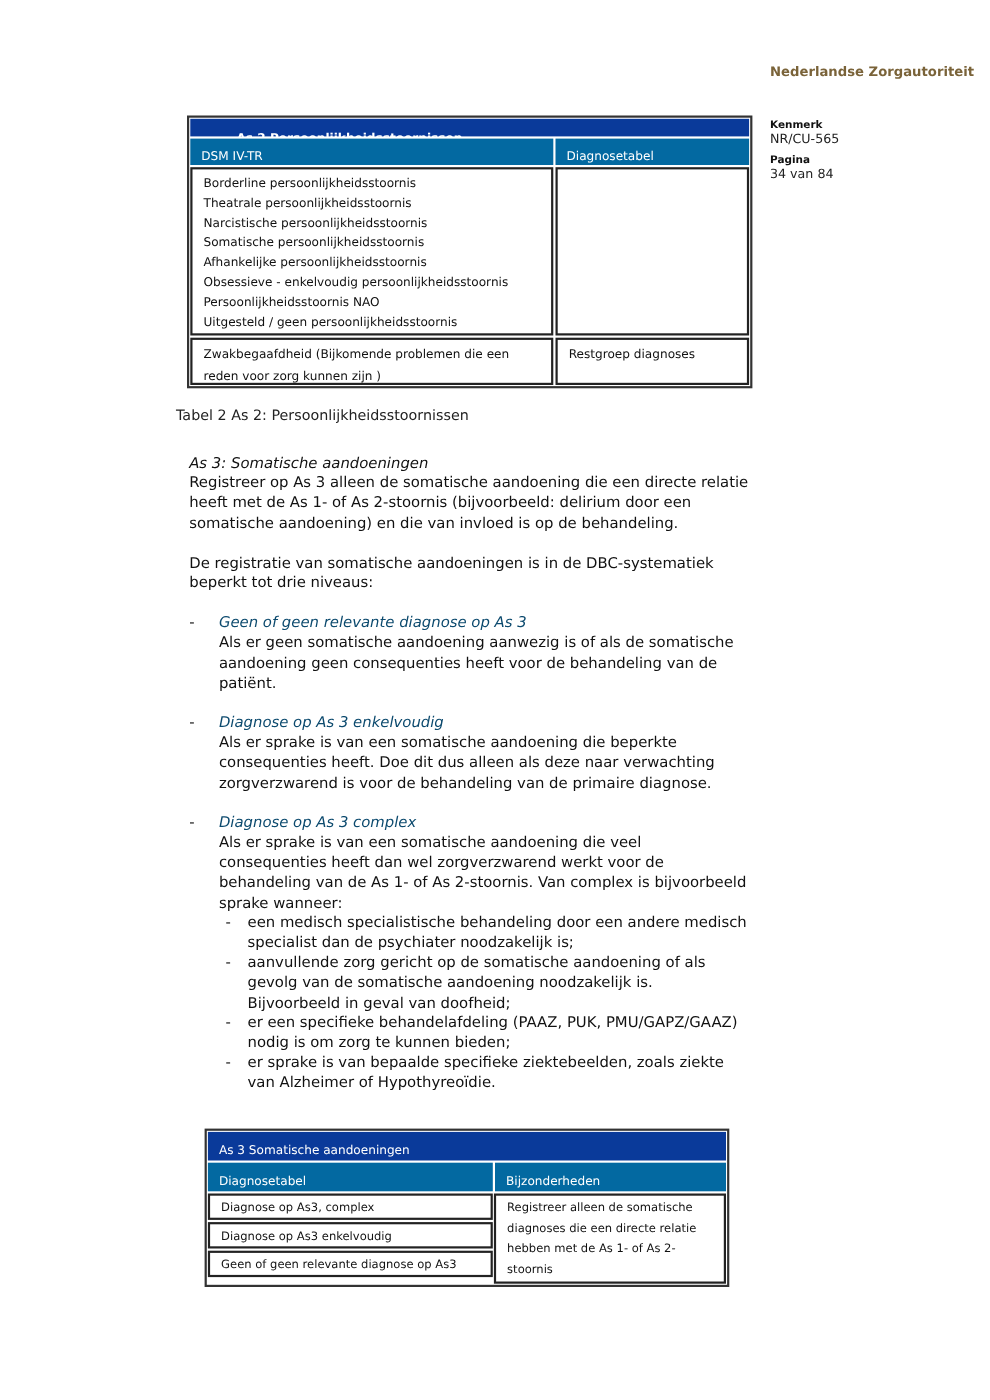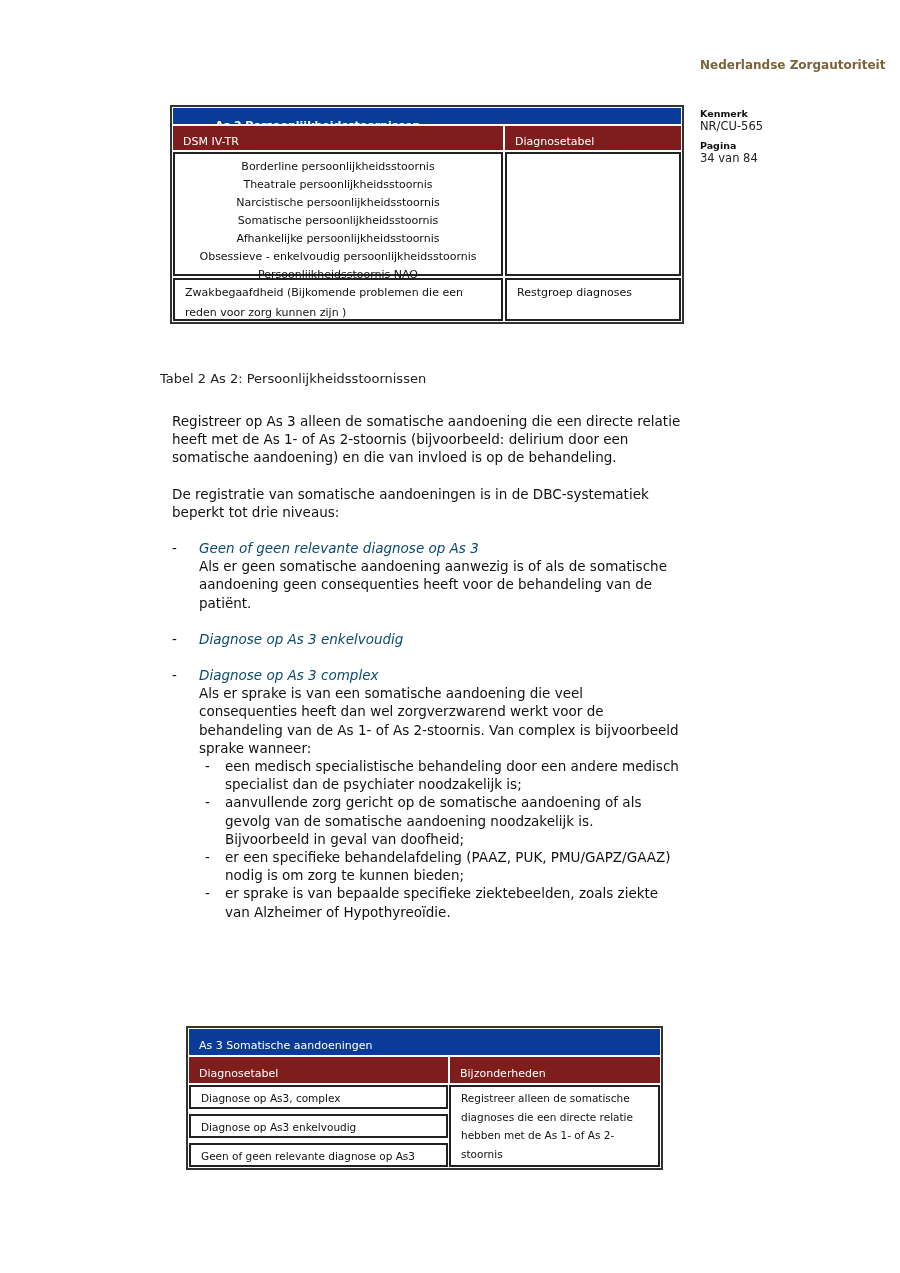--- a/index.html
+++ b/index.html
@@ -11,49 +11,49 @@
   .meta .lbl { font-size: 9.5px; font-weight: bold; color: #111; }
   .meta .val { margin-bottom: 6px; color: #222; }
 
   
   .t1 { position: absolute; left: 170px; top: 105px; width: 514px; border: 2px solid #333;
         padding: 1px; box-sizing: border-box; background: #fff; }
   .title-bar { background: #0a3a9a; color: #fff; font-weight: bold; font-size: 11px;
                padding: 0 10px; height: 26px; line-height: 36px; box-sizing: border-box; }
   .t1 .title-bar { height: 16px; line-height: 36px; padding-left: 42px; }
   .hdr-row { display: flex; margin-top: 2px; }
-  .hdr { background: #7f1d1d; color: #fff; font-size: 11px; height: 24px; line-height: 32px;
+  .hdr { background: #0369a1; color: #fff; font-size: 11px; height: 24px; line-height: 32px;
          padding: 0 10px; box-sizing: border-box; }
   .row { display: flex; margin-top: 2px; }
   .cell { border: 2px solid #222; box-sizing: border-box; font-size: 11px; padding: 4px 10px;
           background: #fff; }
   .t1 .c1 { width: 330px; margin-right: 2px; }
   .t1 .c2 { flex: 1; }
-  .t1 .list-cell { line-height: 18px; height: 124px; padding-top: 4px; text-align: center; }
+  .t1 .list-cell { line-height: 18px; height: 153px; padding-top: 4px; }
   .t1 .zwak { line-height: 20px; height: 43px; padding-top: 3px; }
   .caption { position: absolute; left: 160px; top: 371px; font-size: 13px; color: #222; }
 
   
   .body { position: absolute; left: 172px; top: 412px; width: 510px; font-size: 13.5px;
           line-height: 18.2px; color: #111; }
   .body p { margin: 0; }
   .body .sub { font-style: italic; }
   .gap { height: 18px; }
   .item { position: relative; padding-left: 27px; }
   .item .dash { position: absolute; left: 0; top: 0; }
   .item .it { font-style: italic; color: #0c4a6e; }
   .subitem { position: relative; padding-left: 26px; }
   .subitem .dash { position: absolute; left: 6px; top: 0; }
 
   
   .t2 { position: absolute; left: 186px; top: 1026px; width: 477px; border: 2px solid #333;
         padding: 1px; box-sizing: border-box; background: #fff; }
   .t2 .title-bar { height: 26px; line-height: 33px; font-weight: normal; font-size: 11px; }
   .t2 .hdr { height: 26px; line-height: 34px; font-size: 11px; }
-  .t2 .left-col { width: 258px; margin-right: 2px; display: flex; flex-direction: column; justify-content: space-between; }
+  .t2 .left-col { width: 258px; margin-right: 2px; display: flex; flex-direction: column; }
   .t2 .left-col .cell { width: 259px; height: 24px; line-height: 20px; padding: 1px 10px;
                         font-size: 10.5px; margin-bottom: 2px; }
   .t2 .left-col .cell:last-child { margin-bottom: 0; }
   .t2 .right-cell { flex: 1; font-size: 10.5px; line-height: 18.5px; padding: 2px 10px; }
 </style>
 </head>
 <body>
 
 <div class="brand">Nederlandse Zorgautoriteit</div>
 <div class="meta">
@@ -83,35 +83,37 @@
     <div class="cell c2 list-cell"></div>
   </div>
   <div class="row">
     <div class="cell c1 zwak">Zwakbegaafdheid (Bijkomende problemen die een reden voor zorg kunnen zijn )</div>
     <div class="cell c2 zwak">Restgroep diagnoses</div>
   </div>
 </div>
 <div class="caption">Tabel 2 As 2: Persoonlijkheidsstoornissen</div>
 
 <div class="body">
+  <p class="sub">As 3: Somatische aandoeningen</p>
   <p>Registreer op As 3 alleen de somatische aandoening die een directe relatie heeft met de As 1- of As 2-stoornis (bijvoorbeeld: delirium door een somatische aandoening) en die van invloed is op de behandeling.</p>
   <div class="gap"></div>
   <p>De registratie van somatische aandoeningen is in de DBC-systematiek beperkt tot drie niveaus:</p>
   <div class="gap"></div>
 
   <div class="item">
     <span class="dash">-</span>
     <div class="it">Geen of geen relevante diagnose op As 3</div>
     <div>Als er geen somatische aandoening aanwezig is of als de somatische aandoening geen consequenties heeft voor de behandeling van de patiënt.</div>
   </div>
   <div class="gap"></div>
 
   <div class="item">
     <span class="dash">-</span>
     <div class="it">Diagnose op As 3 enkelvoudig</div>
+    <div>Als er sprake is van een somatische aandoening die beperkte consequenties heeft. Doe dit dus alleen als deze naar verwachting zorgverzwarend is voor de behandeling van de primaire diagnose.</div>
   </div>
   <div class="gap"></div>
 
   <div class="item">
     <span class="dash">-</span>
     <div class="it">Diagnose op As 3 complex</div>
     <div>Als er sprake is van een somatische aandoening die veel consequenties heeft dan wel zorgverzwarend werkt voor de behandeling van de As 1- of As 2-stoornis. Van complex is bijvoorbeeld sprake wanneer:</div>
     <div class="subitem">
       <span class="dash">-</span>
       <div>een medisch specialistische behandeling door een andere medisch specialist dan de psychiater noodzakelijk is;</div>

